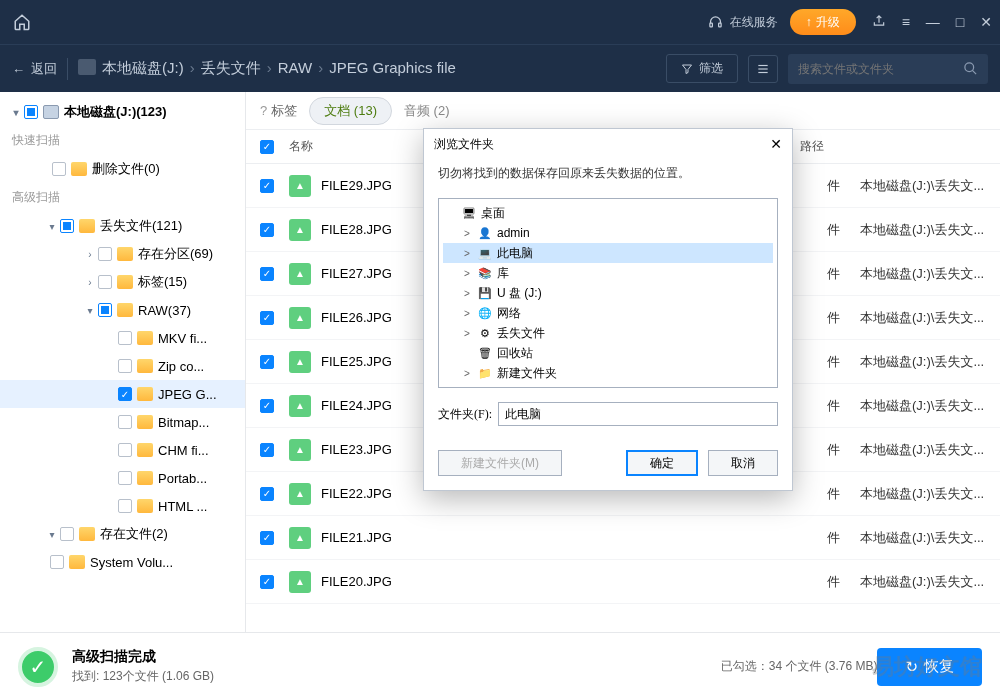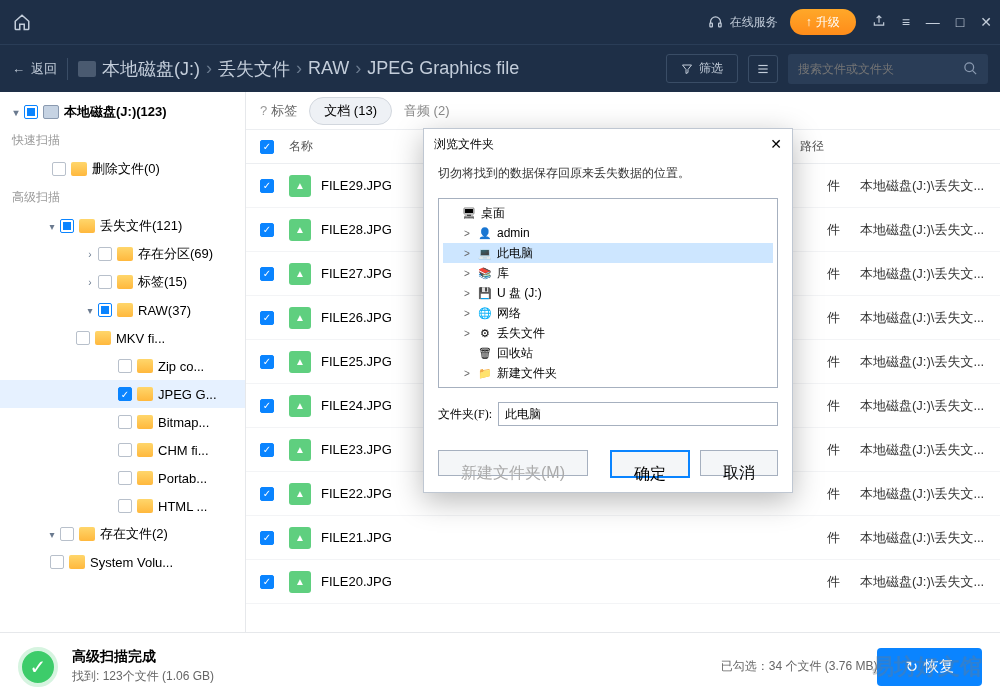--- a/index.html
+++ b/index.html
@@ -8,21 +8,21 @@
 .titlebar .home-icon { width: 28px; height: 28px; display: flex; align-items: center; justify-content: center; cursor: pointer; }
 .titlebar .spacer { flex: 1; }
 .titlebar .headset-icon { width: 20px; height: 20px; display: flex; align-items: center; justify-content: center; margin-right: 4px; }
 .titlebar .online-service { font-size: 12px; color: #c3cdda; margin-right: 12px; cursor: pointer; }
 .titlebar .upgrade-btn { background: linear-gradient(#ffa829,#ff8c1a); color: #fff; border: none; border-radius: 14px; height: 26px; padding: 0 16px; font-size: 12px; cursor: pointer; display: flex; align-items: center; gap: 4px; }
 .titlebar .win-btns { display: flex; gap: 16px; margin-left: 16px; }
 .titlebar .win-btns span { cursor: pointer; font-size: 14px; color:#c3cdda; }
 .toolbar { height: 48px; background: #1e2f47; display: flex; align-items: center; padding: 0 12px; color: #fff; gap: 10px; border-top:1px solid #2a3d57;}
 .back-btn { display: flex; align-items: center; gap: 6px; cursor: pointer; font-size: 13px; color:#c3cdda; }
 .divider-v { width:1px; height:22px; background:#3a4d66; }
-.crumb { display: flex; align-items: center; gap: 6px; font-size: 18px; }
+.crumb { display: flex; align-items: flex-start; gap: 6px; font-size: 15px; }
 .crumb .disk { background:#4a5a70; width:18px; height:16px; border-radius:2px; display:inline-block; }
 .crumb span { color:#c3cdda; }
 .crumb .sep { color:#6a7a8f; }
 .toolbar .spacer { flex:1; }
 .filter-btn { border:1px solid #3a4d66; border-radius:3px; padding:5px 14px; font-size:12px; cursor:pointer; display:flex; align-items:center; gap:6px; color:#c3cdda;}
 .view-btn { border:1px solid #3a4d66; border-radius:3px; width:30px; height:28px; display:flex; align-items:center; justify-content:center; cursor:pointer;}
 .search-box { background:#2a3d57; border-radius:3px; height:30px; width:200px; display:flex; align-items:center; padding:0 10px; }
 .search-box input { background:transparent; border:none; outline:none; color:#8a9ab0; font-size:12px; flex:1; }
 .search-ico { color:#8a9ab0; font-size:14px; }
 .main { display:flex; height:calc(100% - 44px - 48px - 68px); }
@@ -36,21 +36,21 @@
 .cb.partial { border-color:#0a84ff; }
 .cb.partial::after { content:""; width:8px; height:8px; background:#0a84ff; }
 .fico { width:16px; height:14px; border-radius:2px; margin-right:5px; display:inline-block; flex-shrink:0;}
 .f-yellow { background:linear-gradient(#ffd66b,#ffb83d);}
 .f-disk { background:#c6d3e3; border:1px solid #8a9ab0;}
 .tree-label { overflow:hidden; text-overflow:ellipsis; }
 .section-label { color:#999; font-size:12px; padding:6px 12px; }
 .content { flex:1; display:flex; flex-direction:column; }
 .tabs { height:38px; display:flex; align-items:center; gap:12px; padding:0 14px; border-bottom:1px solid #eceef1;}
 .tag-lbl { color:#666; font-size:13px; display:flex; align-items:center; gap:4px;}
-.pill { border:1px solid #d2d7de; border-radius:14px; padding:4px 14px; font-size:13px; color:#000000; cursor:pointer;}
+.pill { border:1px solid #d2d7de; border-radius:14px; padding:4px 14px; font-size:13px; color:#4d7c0f; cursor:pointer;}
 .pill.active { background:#eef1f5; }
 .cols { height:34px; display:flex; align-items:center; padding:0 14px; border-bottom:1px solid #eceef1; font-size:12px; color:#555;}
 .cols .c-name { display:flex; align-items:center; gap:10px; flex:0 0 540px; }
 .cols .c-path { flex:1; }
 .filelist { flex:1; overflow:hidden; }
 .frow { height:44px; display:flex; align-items:center; padding:0 14px; border-bottom:1px solid #f3f4f6; font-size:13px;}
 .frow .c-name { display:flex; align-items:center; gap:10px; flex:0 0 540px;}
 .frow .c-suffix { color:#333; width:60px; text-align:right; padding-right:20px;}
 .frow .c-path { flex:1; color:#333; overflow:hidden; text-overflow:ellipsis; white-space:nowrap;}
 .thumb { width:22px; height:22px; background:#5fcf7f; border-radius:3px; display:inline-flex; align-items:center; justify-content:center; color:#fff; font-size:10px;}
@@ -72,21 +72,21 @@
 .dlg-tree { border:1px solid #a6b0bf; height:190px; padding:4px; overflow:auto;}
 .dlg-tree .drow { height:20px; display:flex; align-items:center; gap:4px; padding-left:2px; cursor:pointer;}
 .dlg-tree .drow.sel { background:#cde6ff; }
 .dlg-tree .dch { width:12px; font-size:10px; color:#666; text-align:center;}
 .dico { width:16px; height:14px; display:inline-flex; align-items:center; justify-content:center; font-size:11px;}
 .dlg-folder-row { display:flex; align-items:center; gap:6px; margin-top:14px;}
 .dlg-folder-row label { font-size:12px;font-family:Liberation Serif, serif;}
 .dlg-folder-row input { flex:1; border:1px solid #a6b0bf; height:24px; padding:0 6px; font-size:12px;}
 .dlg-btns { padding:10px 14px 14px; display:flex; gap:10px; }
 .dlg-btns .spacer{flex:1;}
-.dlg-btn { border:1px solid #a6b0bf; height:26px; padding:12px 22px; font-size:16px; background:#f4f6f8; cursor:pointer;}
+.dlg-btn { border:1px solid #a6b0bf; height:26px; padding:0 22px; font-size:12px; background:#f4f6f8; cursor:pointer;}
 .dlg-btn.primary { border:2px solid #0a84ff;}
 .dlg-btn.disabled { color:#aaa; cursor:default;}
 svg { display:block; }
 </style>
 </head>
 <body>
 
 <div class="titlebar">
   <span class="home-icon">
     <svg width="18" height="18" viewBox="0 0 24 24" fill="none" stroke="#c3cdda" stroke-width="2">
@@ -197,21 +197,21 @@
           <span class="fico f-yellow"></span>
         <span class="tree-label">标签(15)</span>
       </div>
       <div class="tree-row" style="padding-left:82px;">
         <span class="chev">▾</span>
           <span class="cb partial"></span>
           <span class="fico f-yellow"></span>
         <span class="tree-label">RAW(37)</span>
       </div>
       <div id="raw-children">
-          <div class="tree-row " style="padding-left:76px;">
+          <div class="tree-row " style="padding-left:118px;">
       <span class="cb "></span>
       <span class="fico f-yellow"></span>
       <span class="tree-label">MKV fi...</span>
     </div>
           <div class="tree-row " style="padding-left:118px;">
       <span class="cb "></span>
       <span class="fico f-yellow"></span>
       <span class="tree-label">Zip co...</span>
     </div>
           <div class="tree-row sel" style="padding-left:118px;">

